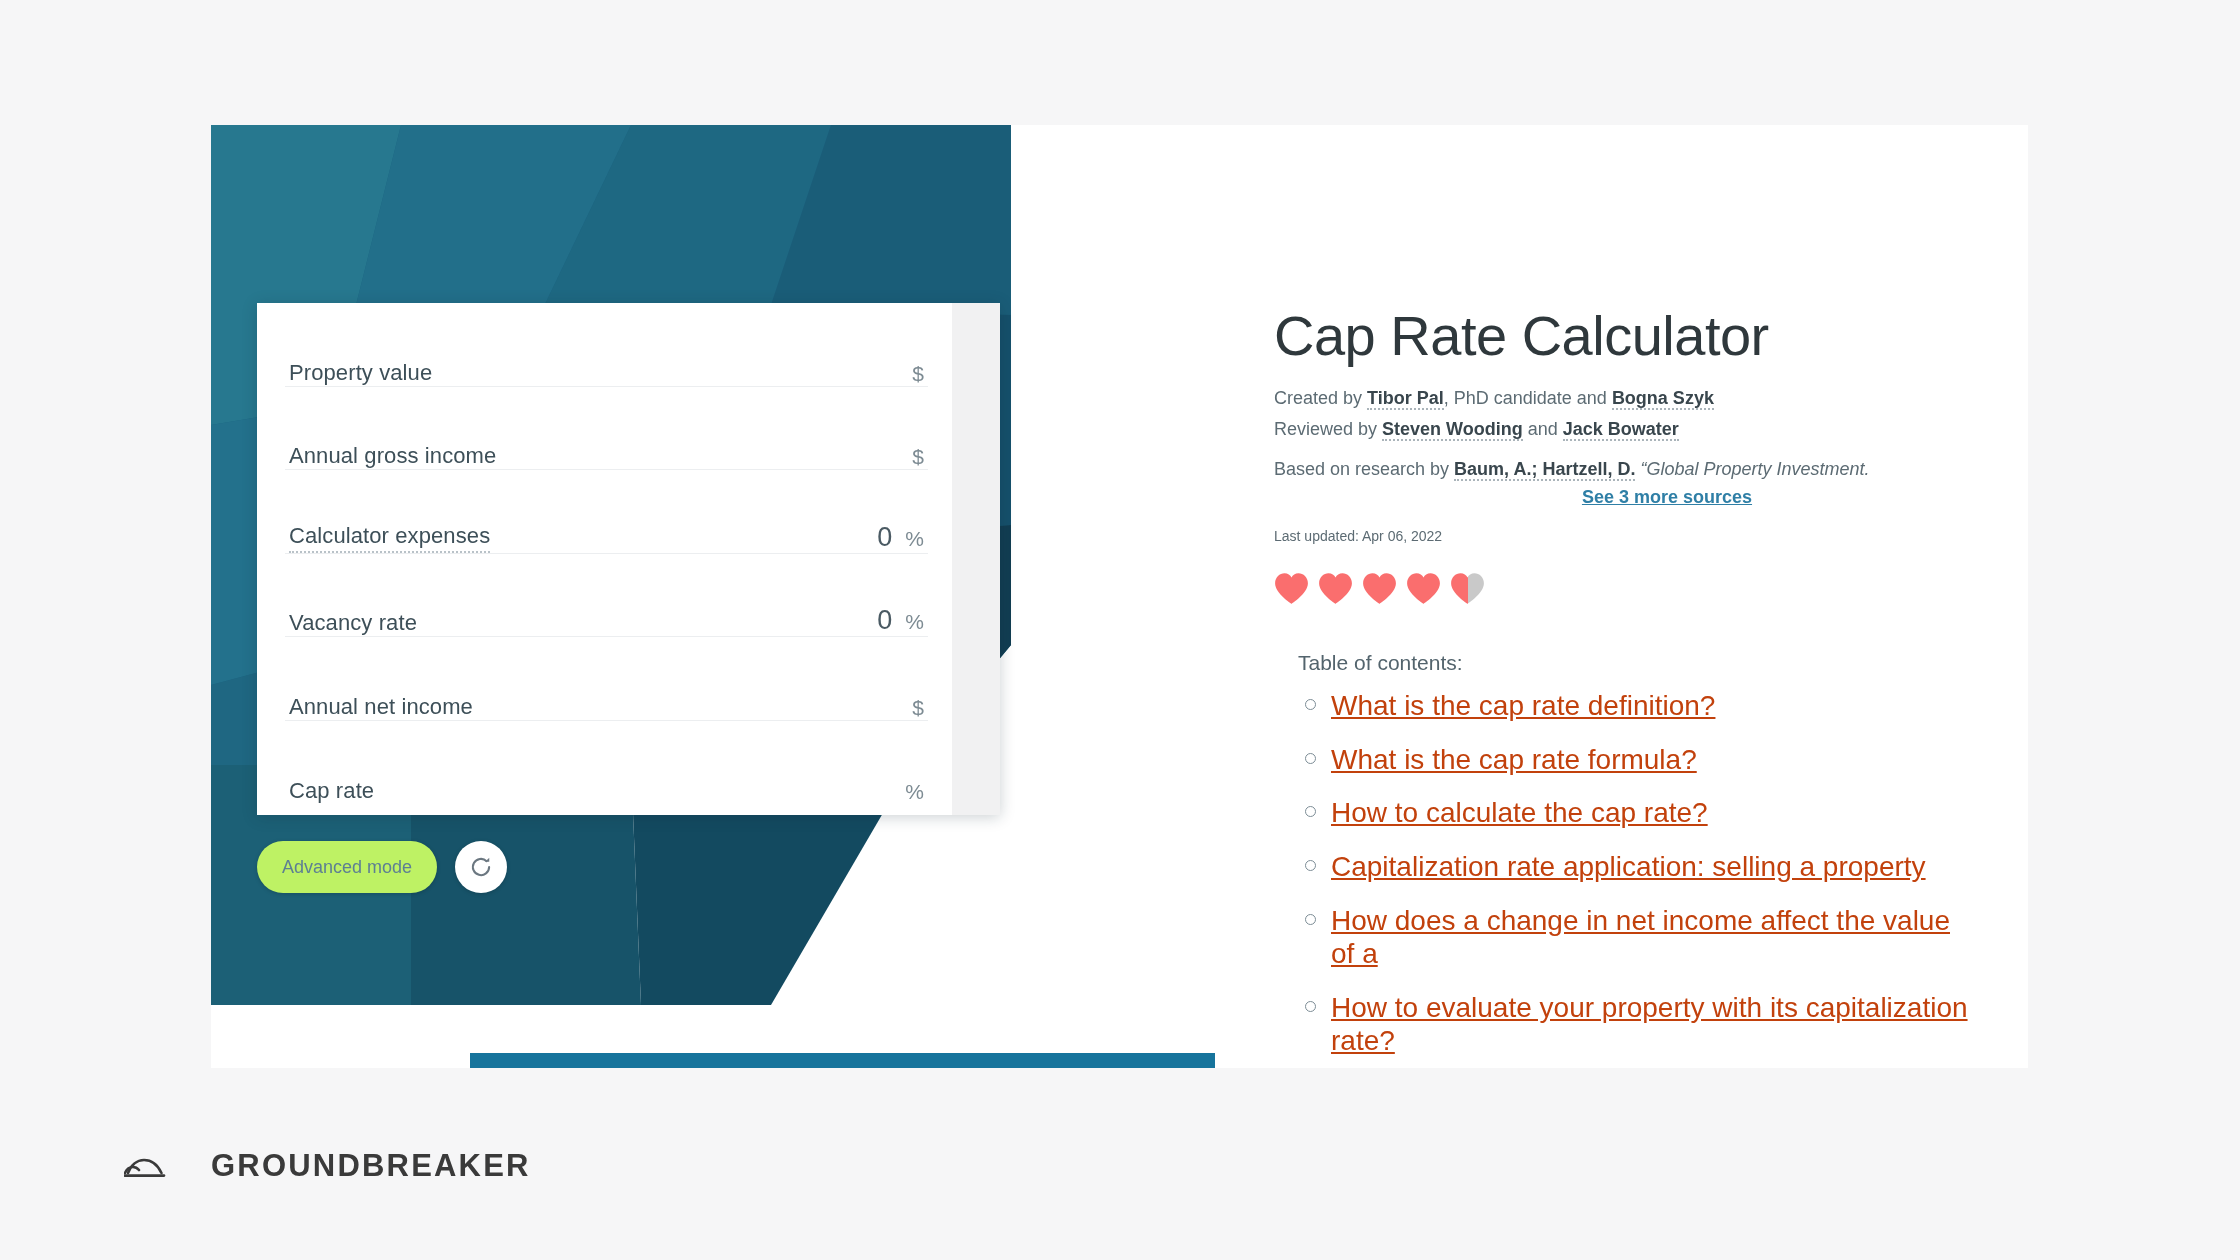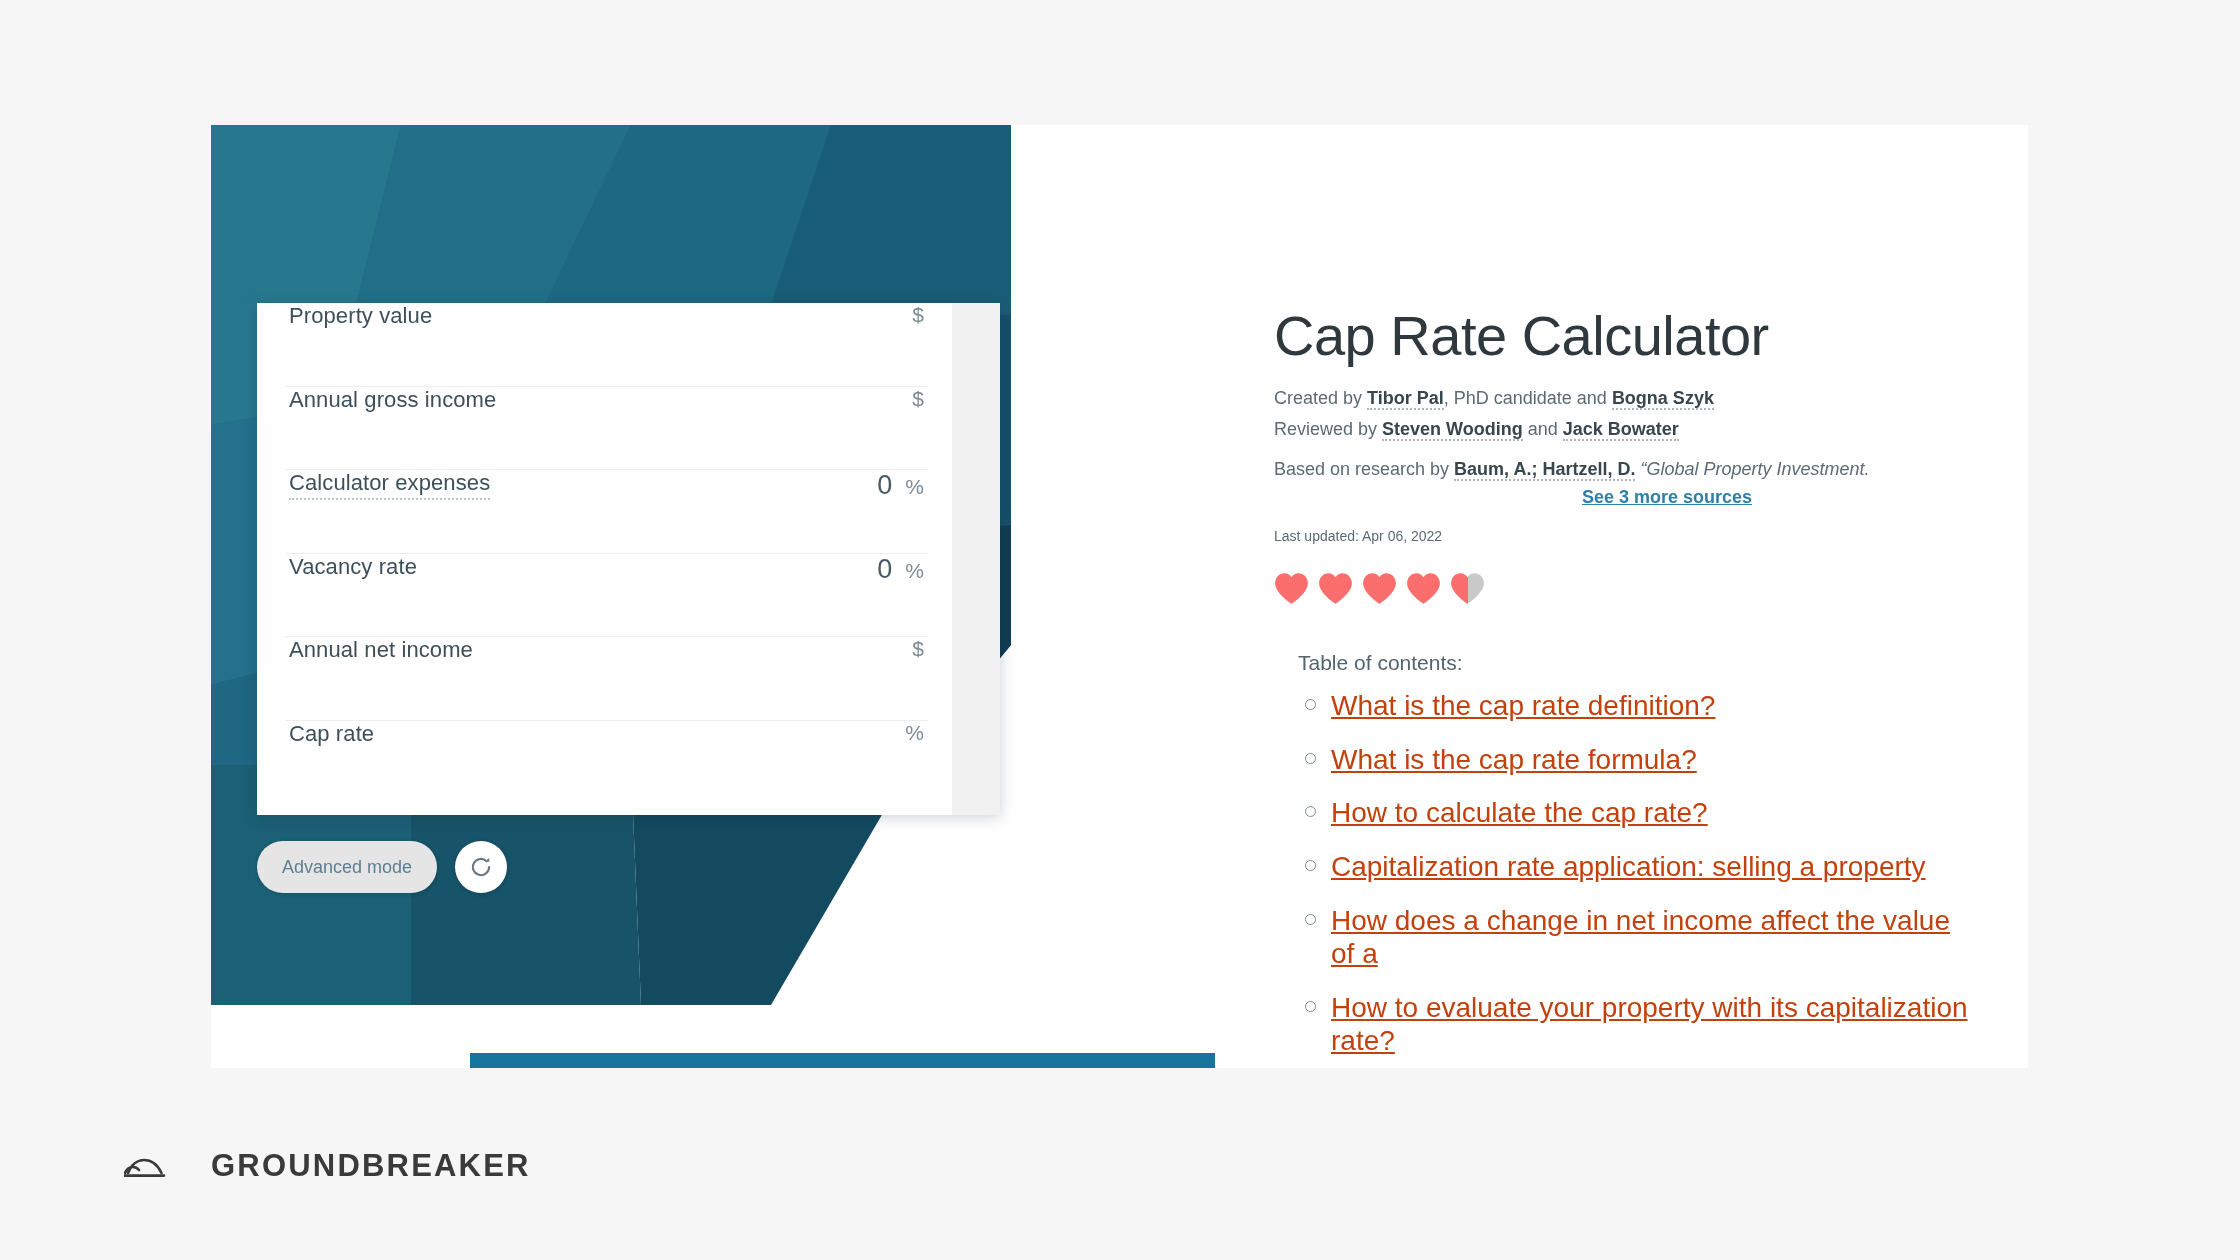--- a/index.html
+++ b/index.html
@@ -56,21 +56,21 @@
     position: absolute;
     left: 0; top: 0;
     width: 695px;
     height: 100%;
     padding: 0 24px 0 28px;
   }
   .calc-row {
     position: relative;
     height: 83.5px;
     display: flex;
-    align-items: flex-start;
+    align-items: flex-end;
     justify-content: space-between;
     border-bottom: 1px solid #eceef0;
     padding: 0 4px;
   }
   .calc-row:last-child { border-bottom: none; }
   .calc-label {
     font-size: 22px;
     color: #3d4f58;
     letter-spacing: .1px;
     white-space: nowrap;
@@ -101,21 +101,21 @@
     left: 46px;
     top: 716px;
     display: flex;
     align-items: center;
     gap: 18px;
   }
   .adv-pill {
     height: 52px;
     padding: 0 25px;
     border-radius: 26px;
-    background: #e5e5e5;
+    background: #bef264;
     display: flex;
     align-items: center;
     justify-content: center;
     font-size: 18px;
     color: #5d7f93;
     box-shadow: 0 1px 4px rgba(0,0,0,0.18);
     cursor: pointer;
     white-space: nowrap;
   }
   .reload-btn {

